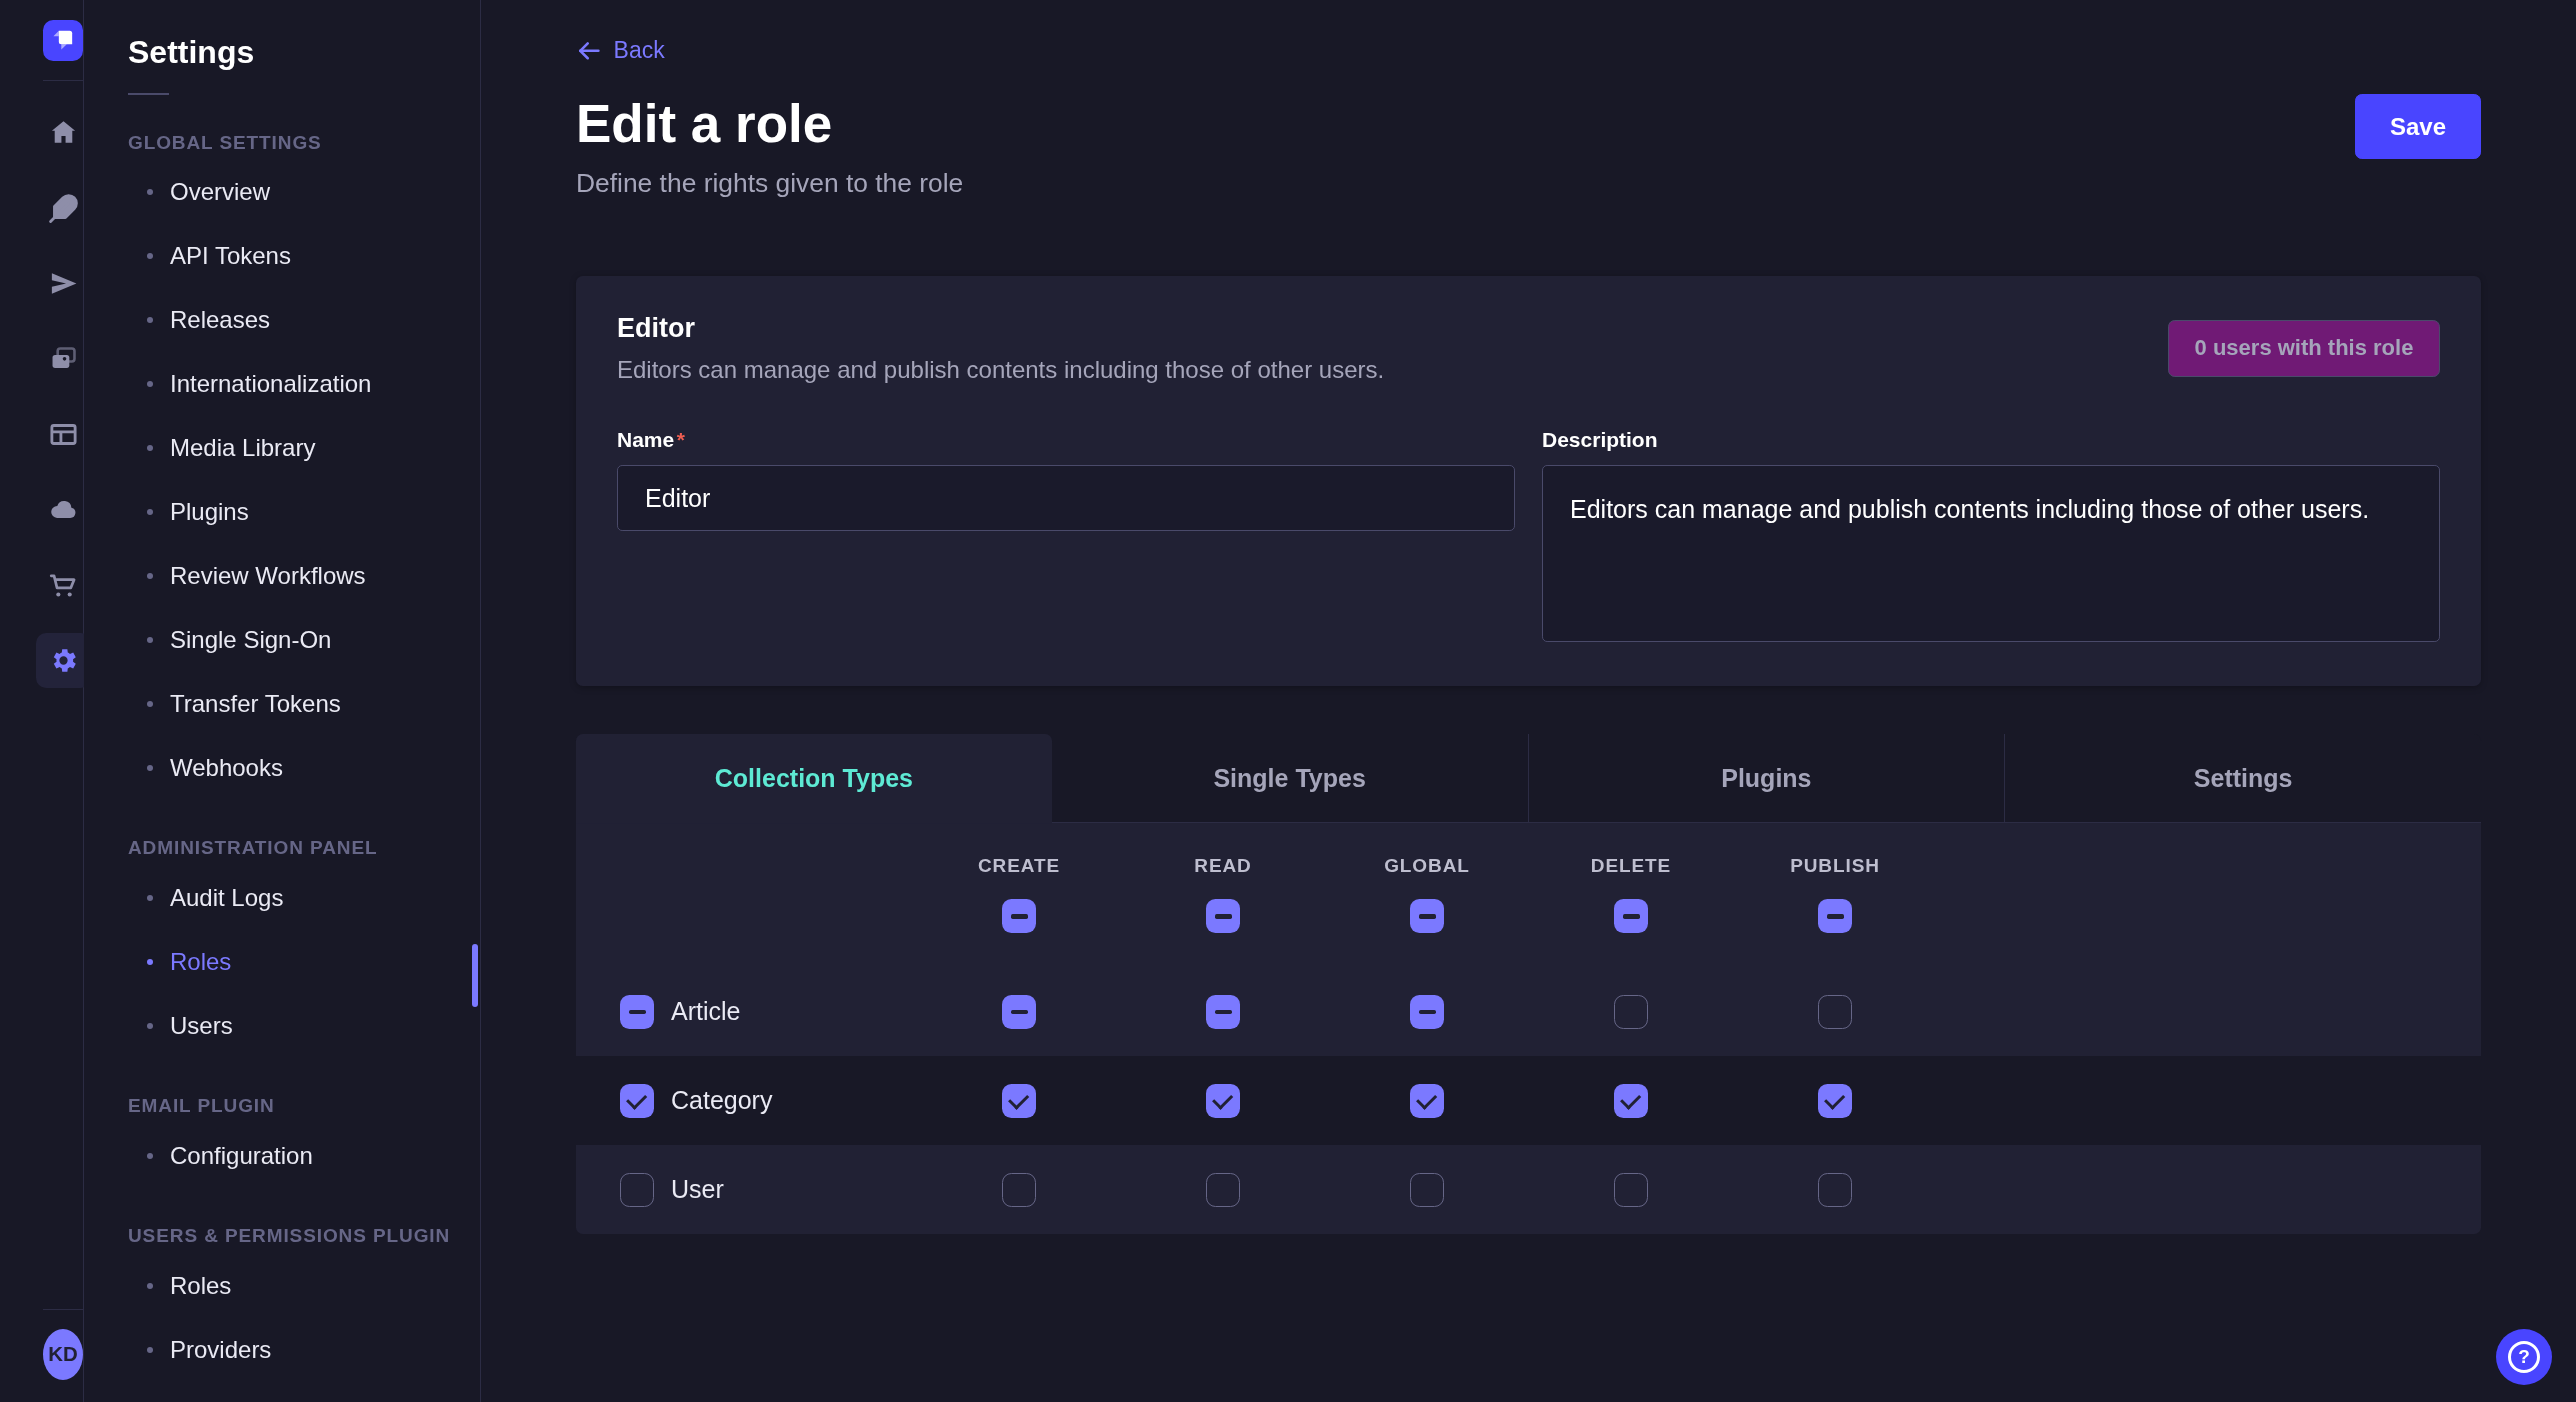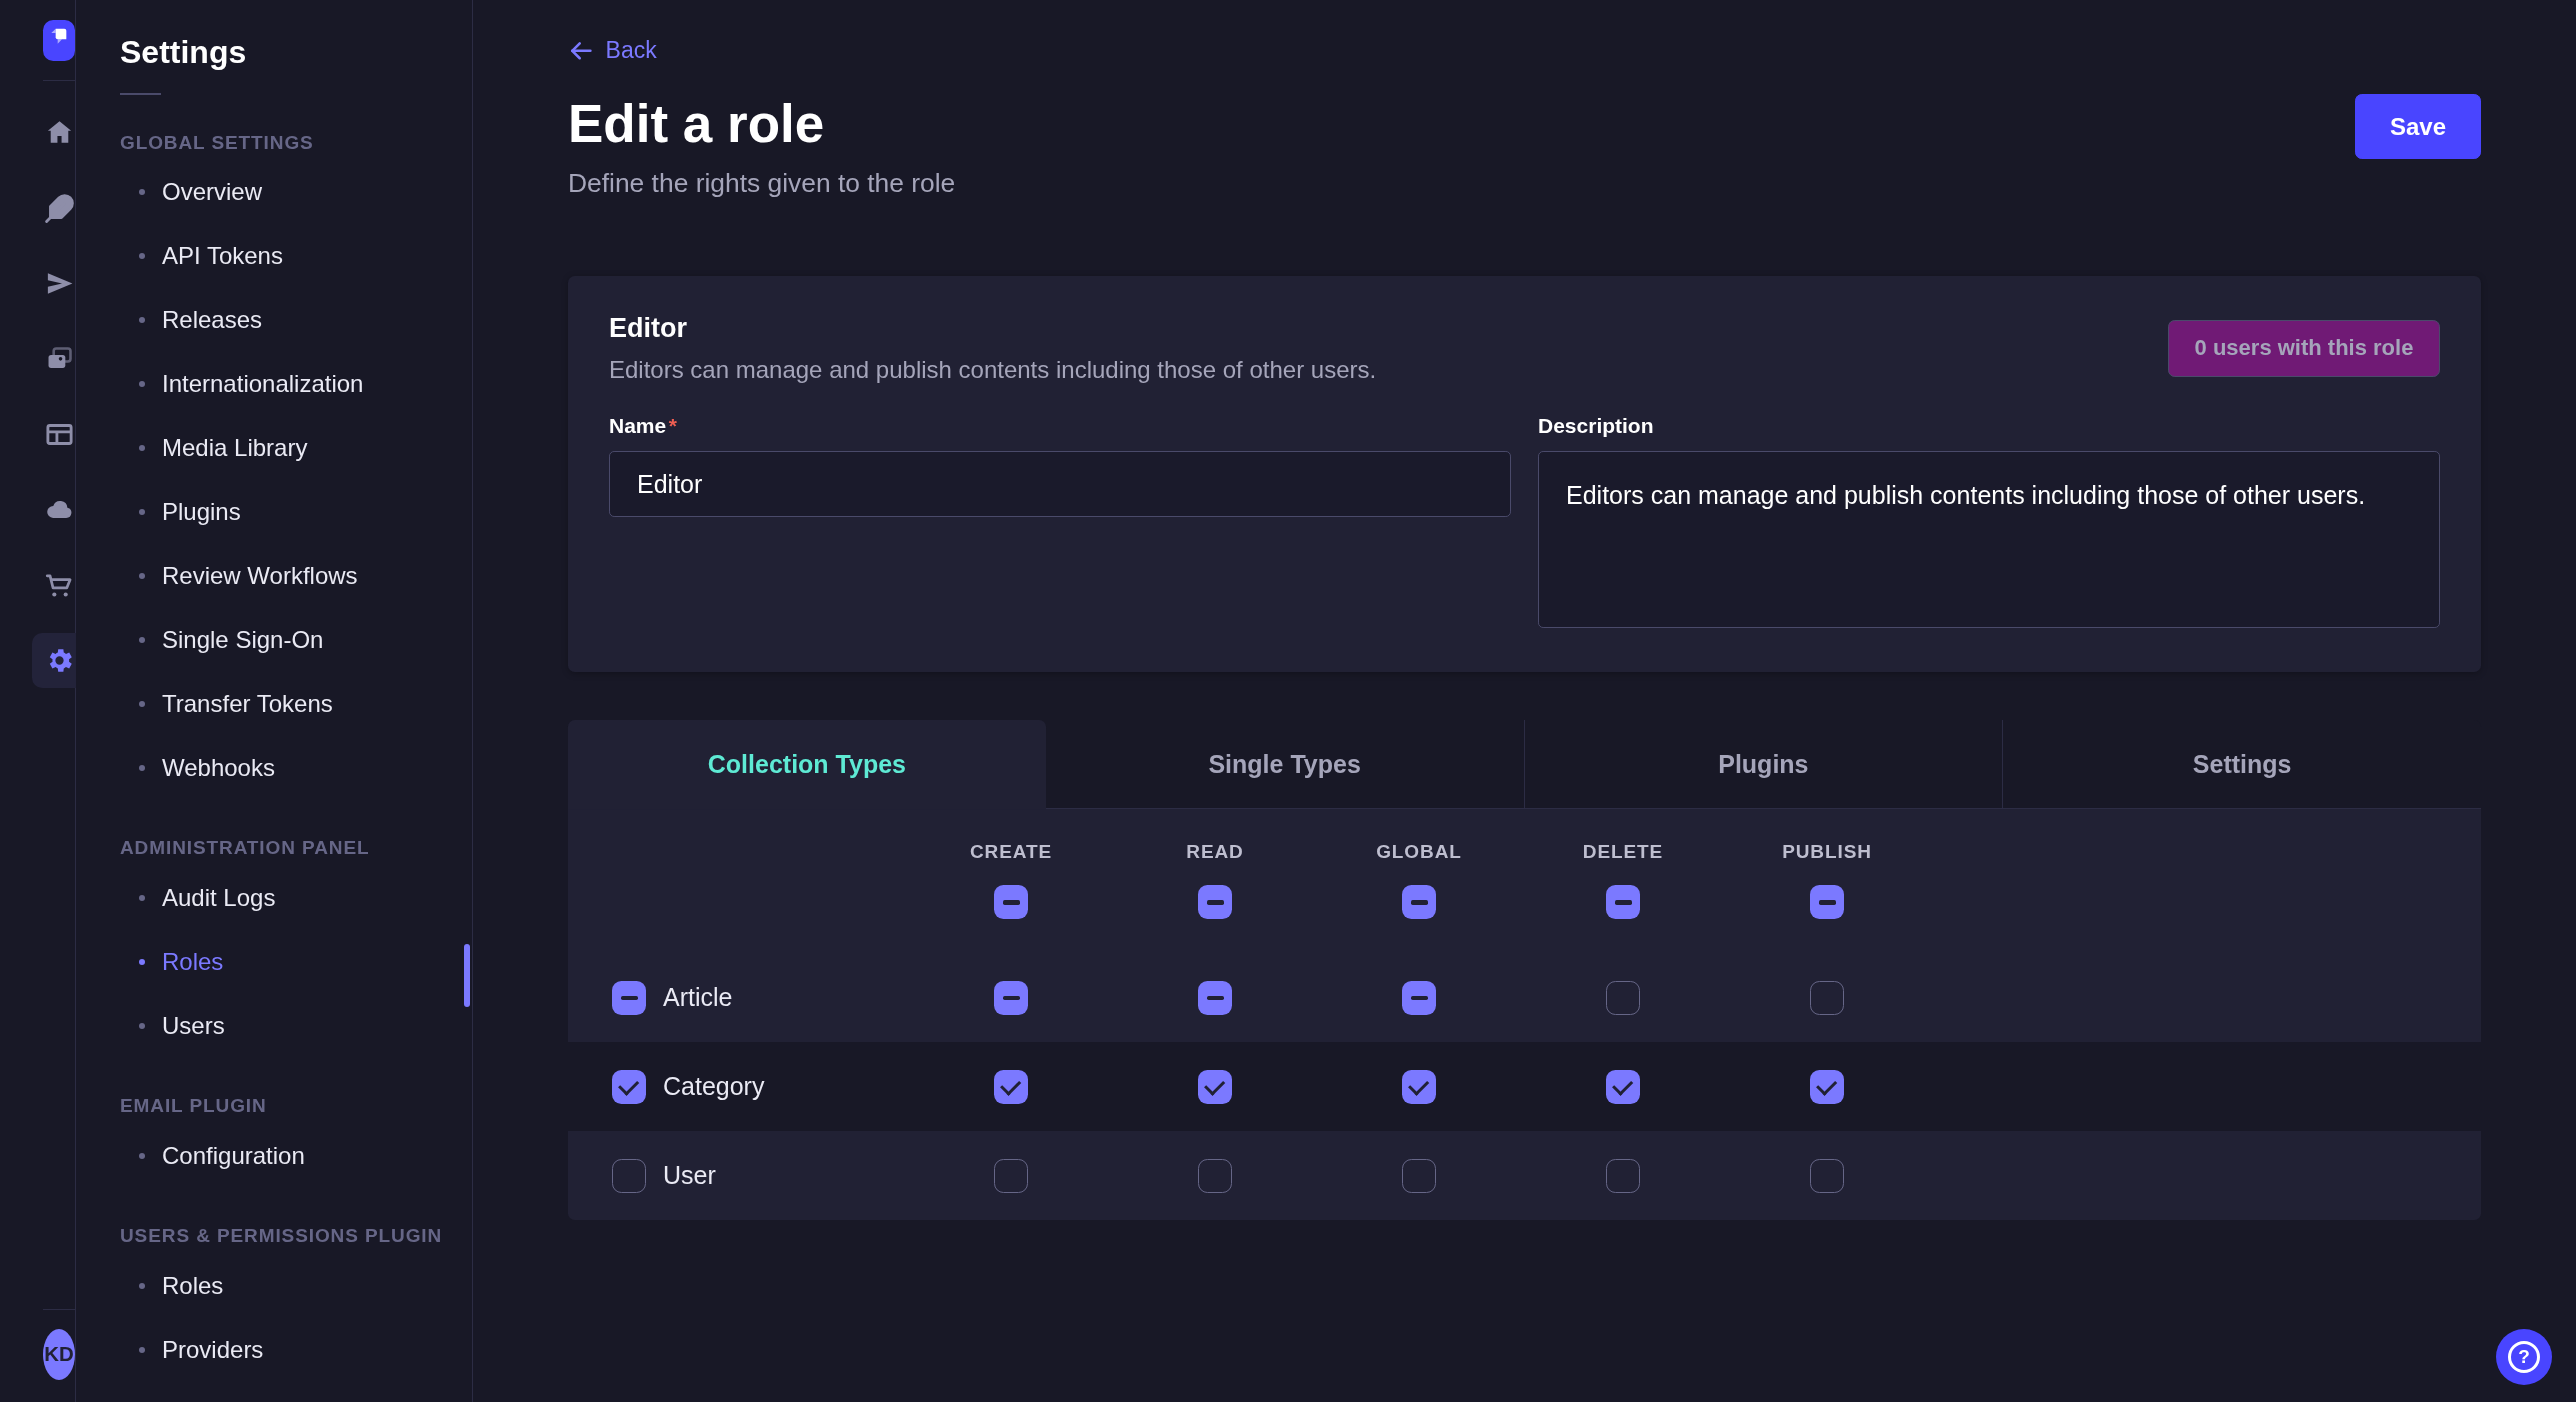--- a/index.html
+++ b/index.html
@@ -6,21 +6,21 @@
   html,body { width:2576px; height:1402px; }
   body {
     font-family:"Liberation Sans", sans-serif;
     background:#181826;
     color:#ffffff;
     display:flex;
     overflow:hidden;
   }
   
   .rail {
-    width:76px; height:100%;
+    width:84px; height:100%;
     background:#181826;
     border-right:0.9px solid #2c2c44;
     display:flex; flex-direction:column; align-items:center;
     flex:0 0 auto;
     padding-left:43px;
   }
   .rail-top { width:100%; display:flex; justify-content:center;
     padding:20.4px 0 19px; border-bottom:0.9px solid #2c2c44; }
   .logo {
     width:41px; height:41px; border-radius:10.2px;
@@ -98,21 +98,21 @@
   }
   .card-title { font-size:27px; font-weight:700; color:#ffffff; }
   .card-desc { font-size:24px; color:#a5a5ba; margin-top:12px; }
   .users-badge {
     position:absolute; top:44px; right:41px;
     padding:14.5px 25.6px;
     background:#701a75; border:0.9px solid #4a4a6a; border-radius:6.8px;
     font-size:22px; font-weight:600; color:#a5a5ba;
     font-family:inherit; cursor:pointer;
   }
-  .fields { display:flex; gap:27px; margin-top:30px; }
+  .fields { display:flex; gap:27px; margin-top:44px; }
   .field { flex:1; }
   .field-label { font-size:21px; font-weight:600; color:#ffffff; margin-bottom:13.6px; }
   .req { color:#ee5e52; margin-left:2.6px; }
   .text-input {
     width:100%; height:66px;
     background:#1a1a2b; border:0.9px solid #4a4a6a; border-radius:5.1px;
     color:#ffffff; font-size:25px; font-family:inherit;
     padding:0 27px;
   }
   .text-area {

